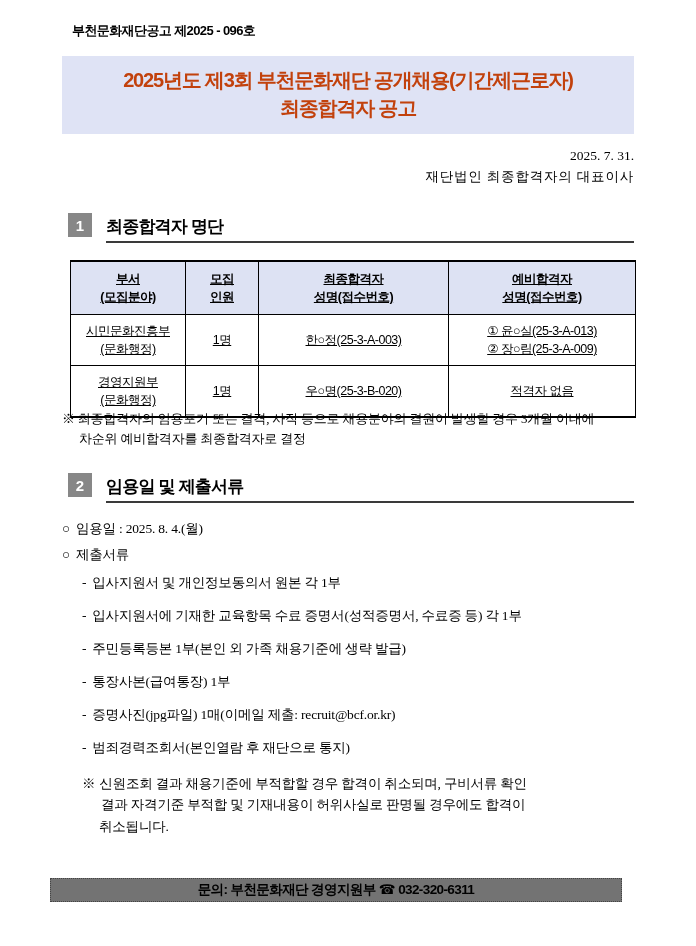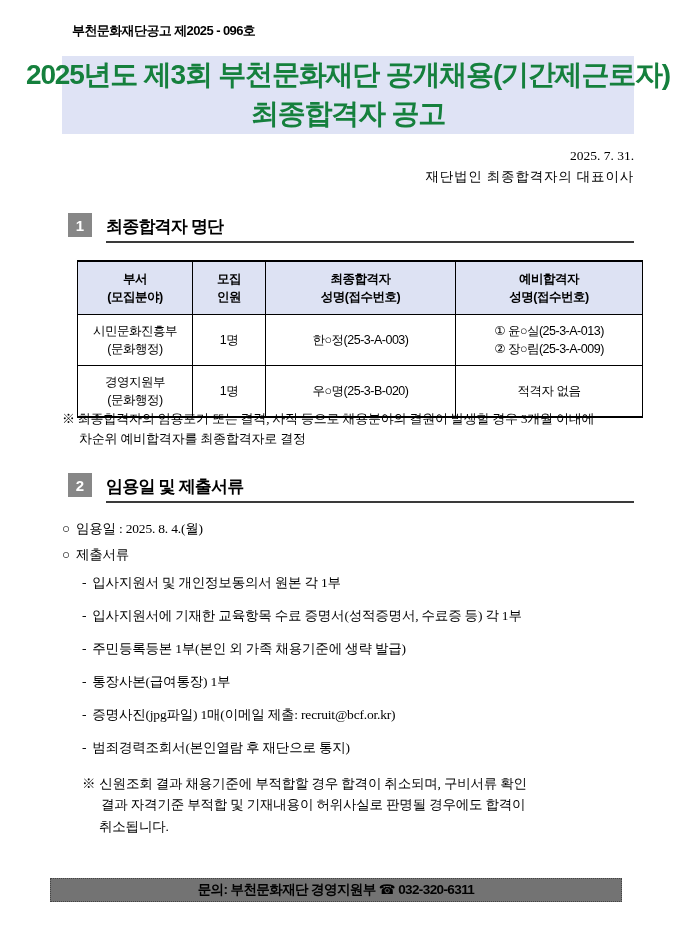--- a/index.html
+++ b/index.html
@@ -42,27 +42,27 @@
     width: 572px;
     height: 78px;
     background: #dfe3f5;
     display: flex;
     flex-direction: column;
     align-items: center;
     justify-content: center;
     box-sizing: border-box;
   }
   .title-line {
-    font-size: 28px;
+    font-size: 20px;
     font-weight: bold;
     letter-spacing: -1.2px;
     line-height: 1.38;
     text-align: center;
     white-space: nowrap;
-    color: #15803d;
+    color: #c2410c;
   }
 
   
   .date-block {
     position: absolute;
     right: 62px;
     top: 148px;
     text-align: right;
     font-family: "Liberation Serif", "DejaVu Serif", serif;
   }
@@ -112,21 +112,22 @@
     border-bottom: 2.2px solid #3a3a3a;
     margin-left: 38px;
     margin-top: 1px;
   }
 
   
   .tbl {
     border-collapse: collapse;
     width: 545px;
     table-layout: fixed;
-    margin-left: 9px;
+    margin-left: 2px;
+    text-decoration: underline;
   }
   .tbl th, .tbl td {
     border: 1px solid #000000;
     text-align: center;
     vertical-align: middle;
     font-size: 12.5px;
     letter-spacing: -0.5px;
     line-height: 1.45;
     padding: 4px 2px;
   }

